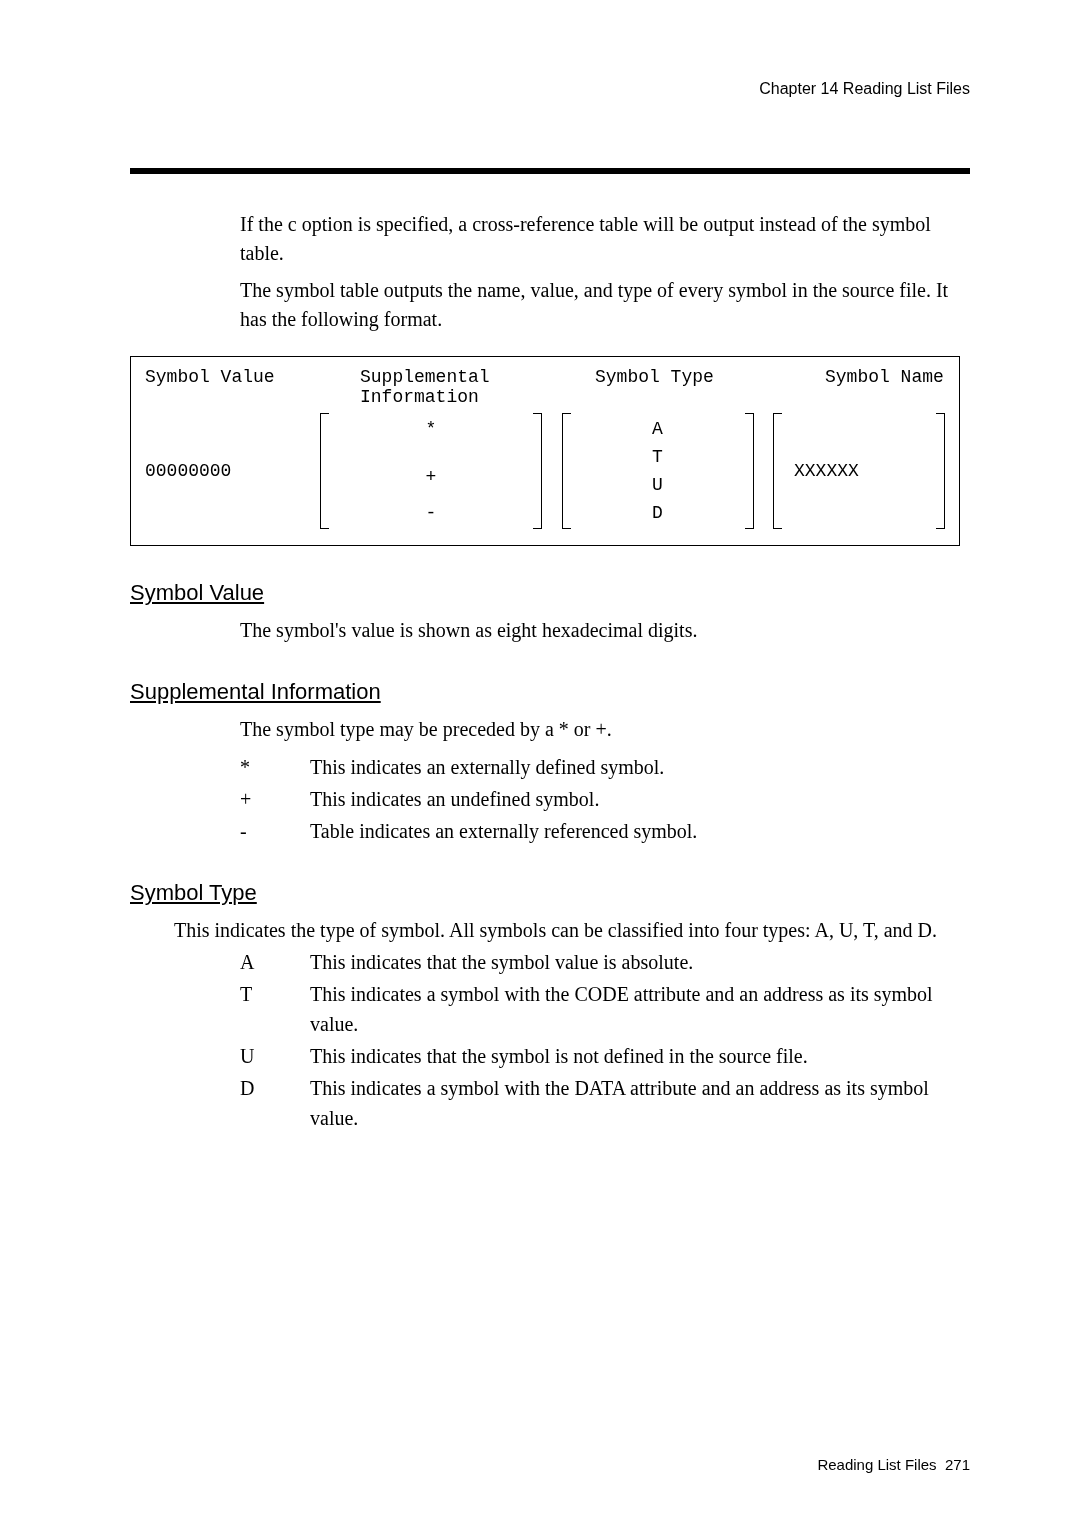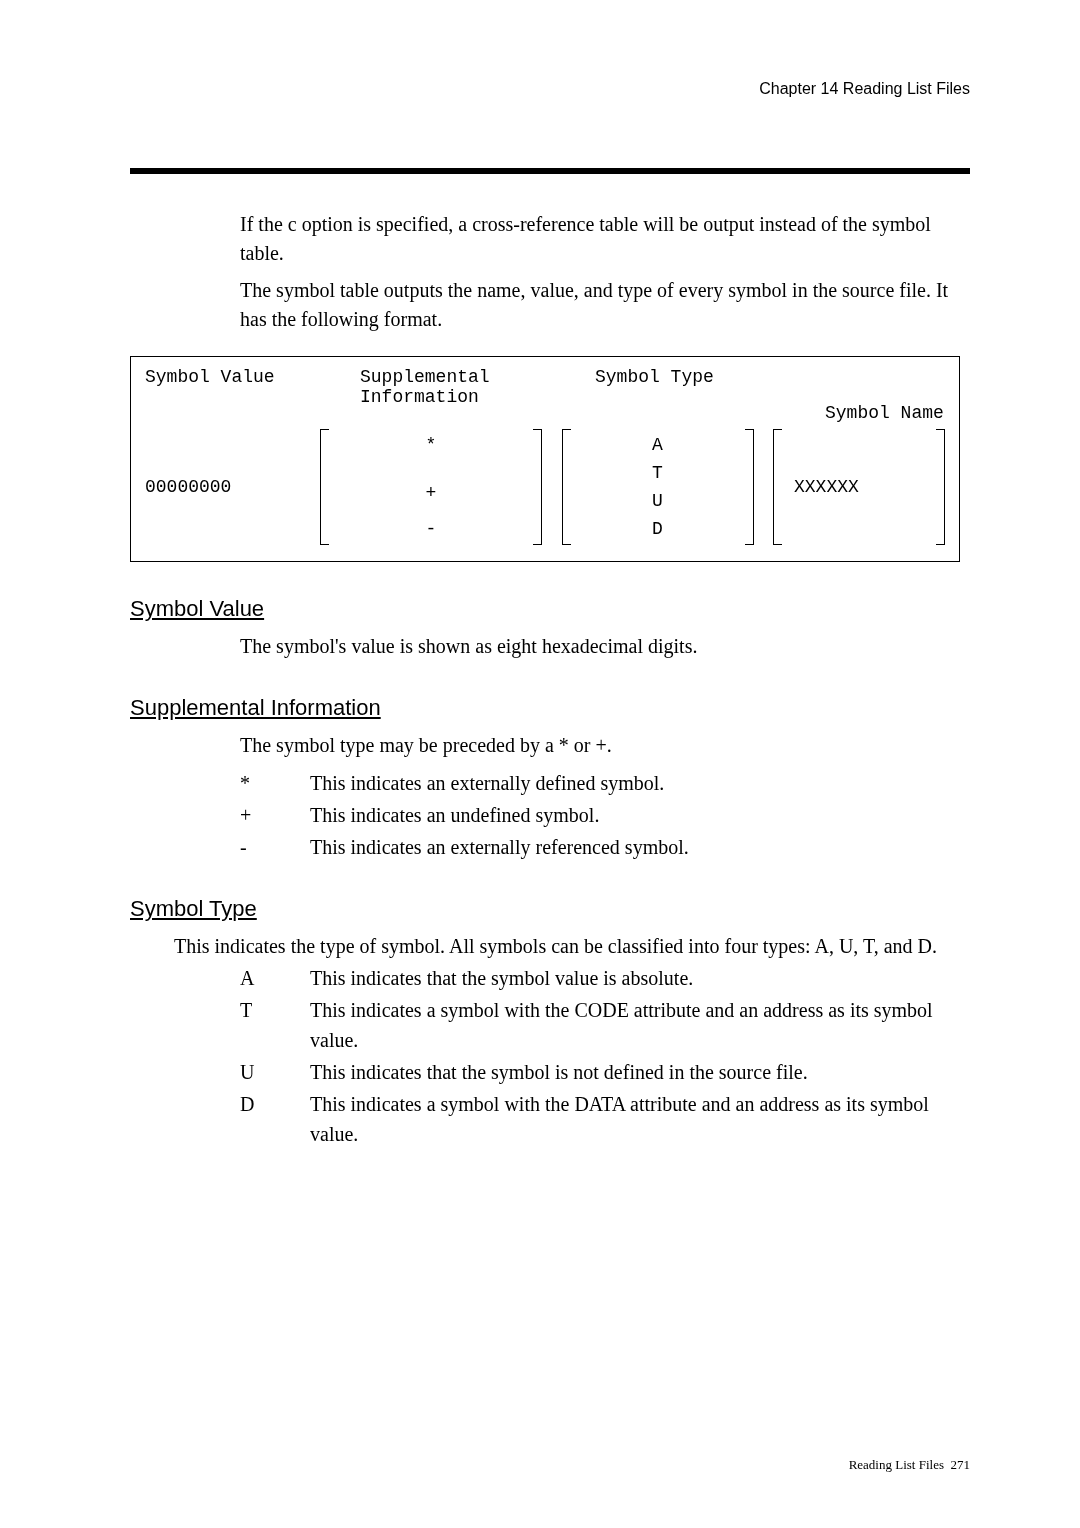--- a/index.html
+++ b/index.html
@@ -58,21 +58,21 @@
     font-size: 18px;
   }
   .fmt-headers {
     display: flex;
     margin-bottom: 6px;
   }
   .fmt-headers span { white-space: pre; }
   .hdr-col1 { flex: 0 0 215px; }
   .hdr-col2 { flex: 0 0 235px; }
   .hdr-col3 { flex: 0 0 230px; }
-  .hdr-col4 { flex: 1 1 auto; margin-top: 36px; }
+  .hdr-col4 { flex: 1 1 auto; }
 
   .fmt-body {
     display: flex;
     align-items: stretch;
   }
   .body-col1 {
     flex: 0 0 175px;
     display: flex;
     flex-direction: column;
     justify-content: center;
@@ -145,22 +145,22 @@
   }
   .def-sym {
     flex: 0 0 70px;
   }
   .def-txt { flex: 1 1 auto; }
 
   .footer {
     position: absolute;
     bottom: 55px;
     right: 110px;
-    font-family: Liberation Serif, serif;
-    font-size: 13px;
+    font-family: Liberation Sans, sans-serif;
+    font-size: 15px;
   }
 </style>
 </head>
 <body>
 
 <div class="page">
 
   <div class="chapter-line">Chapter  14  Reading List Files</div>
 
   <hr class="thick-rule">
@@ -232,21 +232,21 @@
     <div class="def-row">
       <div class="def-sym">*</div>
       <div class="def-txt">This indicates an externally defined symbol.</div>
     </div>
     <div class="def-row">
       <div class="def-sym">+</div>
       <div class="def-txt">This indicates an undefined symbol.</div>
     </div>
     <div class="def-row">
       <div class="def-sym">-</div>
-      <div class="def-txt">This indicates an externally referenced symbol.</div>
+      <div class="def-txt">Table indicates an externally referenced symbol.</div>
     </div>
   </div>
 
   <h2 class="sub">Symbol Type</h2>
   <div class="body-indent" style="margin-left:44px;">
     <p class="para tight">This indicates the type of symbol.  All symbols can be classified into four types: A, U, T, and D.</p>
   </div>
   <div class="defs">
     <div class="def-row">
       <div class="def-sym">A</div>

